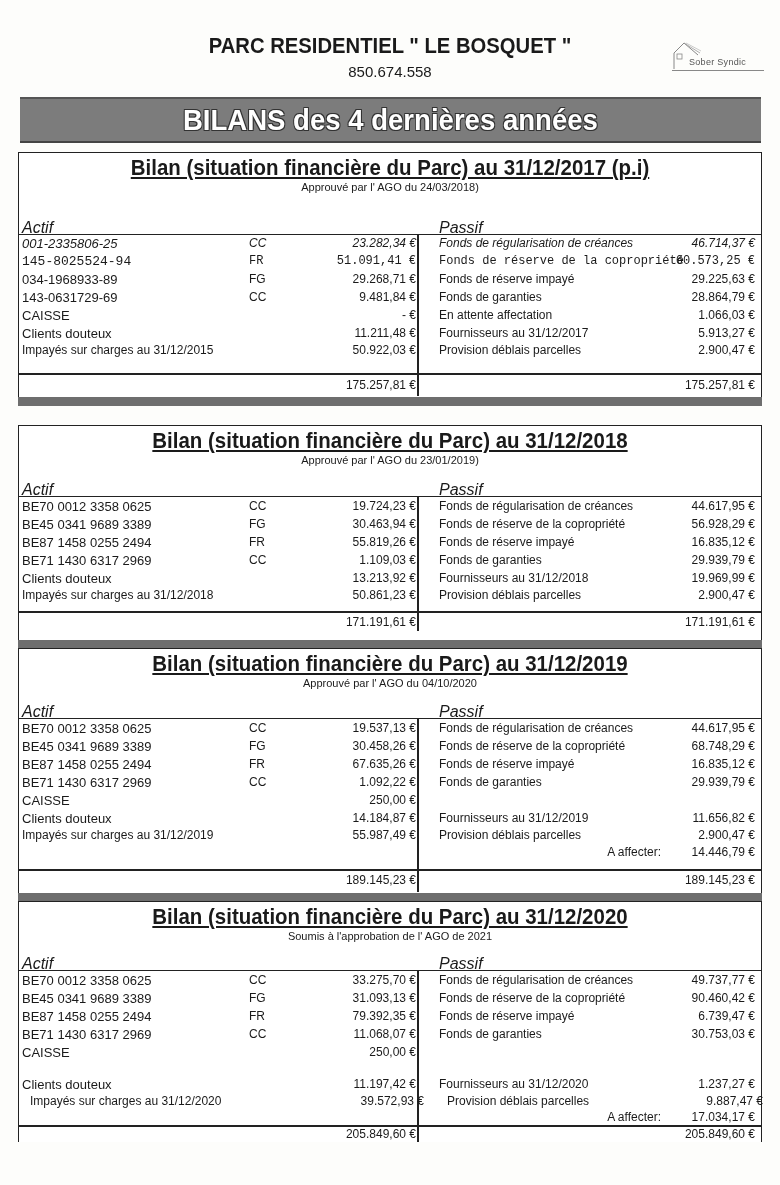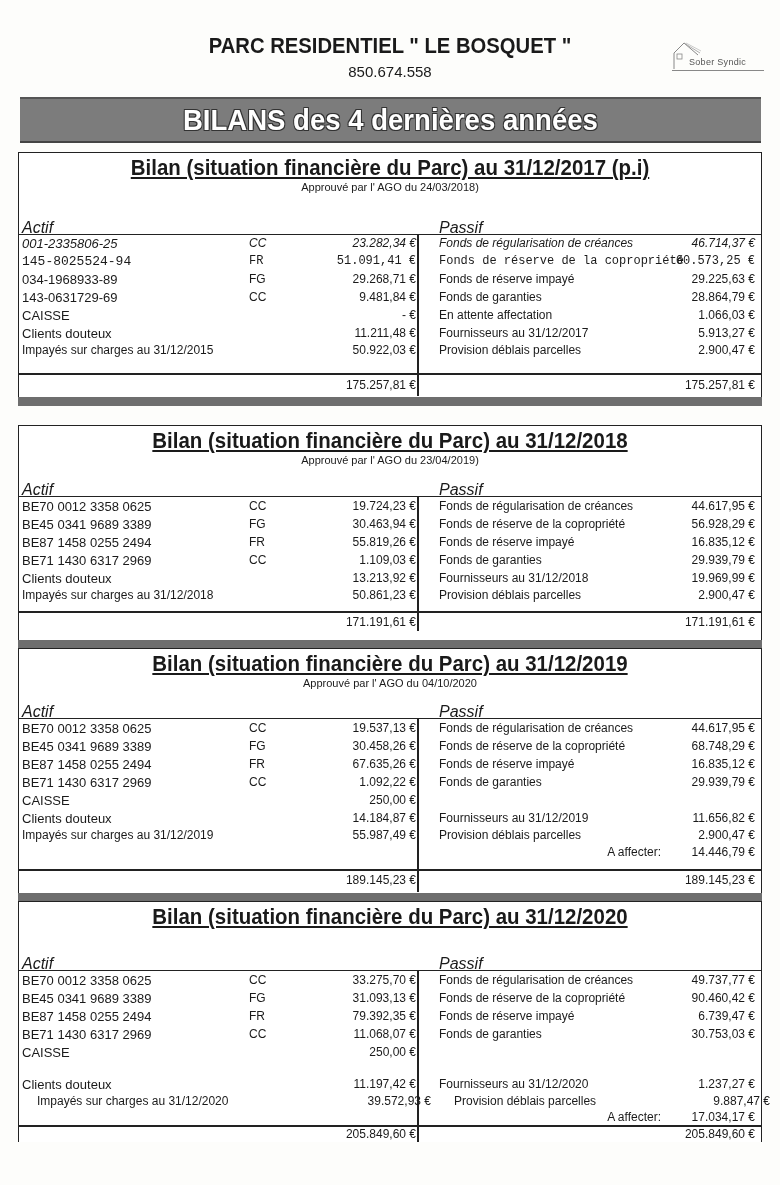--- a/index.html
+++ b/index.html
@@ -130,21 +130,21 @@
   <div class="total-line" style="top:220px;"></div>
   <div class="row" style="top:225px;left:0;width:742px;">
     <span class="total-left">175.257,81 €</span>
     <span class="total-right">175.257,81 €</span>
   </div>
 </div>
 <div class="shadow-bar" style="top:397px;"></div>
 
 <div class="bilan" style="top:425px;height:214px;">
   <div class="bilan-title">Bilan  (situation financière du Parc)  au 31/12/2018</div>
-  <div class="approval">Approuvé par l' AGO du 23/04/2019)</div>
+  <div class="approval">Approuvé par l' AGO du 23/01/2019)</div>
   <div class="col-head" style="left:3px;top:55px;">Actif</div>
   <div class="col-head" style="left:420px;top:55px;">Passif</div>
   <div class="table-area" style="top:70px;height:0;"></div>
   <div class="divider" style="top:70px;height:135px;"></div>
 
   <div class="row" style="top:73px;left:0;width:742px;">
     <span class="a-label">BE70 0012 3358 0625</span>
     <span class="a-code">CC</span>
     <span class="a-amount">19.724,23 €</span>
     <span class="p-label">Fonds de régularisation de créances</span>
@@ -250,20 +250,21 @@
   <div class="total-line" style="top:220px;"></div>
   <div class="row" style="top:224px;left:0;width:742px;">
     <span class="total-left">189.145,23 €</span>
     <span class="total-right">189.145,23 €</span>
   </div>
 </div>
 <div class="shadow-bar" style="top:893px;"></div>
 
 <div class="bilan" style="top:901px;height:240px;border-bottom:none;border-left:1.5px solid #222;">
   <div class="bilan-title">Bilan  (situation financière du Parc)  au 31/12/2020</div>
+  <div class="approval">Soumis à l'approbation de l' AGO de 2021</div>
   <div class="col-head" style="left:3px;top:53px;">Actif</div>
   <div class="col-head" style="left:420px;top:53px;">Passif</div>
   <div class="table-area" style="top:68px;height:0;"></div>
   <div class="divider" style="top:68px;height:172px;"></div>
 
   <div class="row" style="top:71px;left:0;width:742px;">
     <span class="a-label">BE70 0012 3358 0625</span>
     <span class="a-code">CC</span>
     <span class="a-amount">33.275,70 €</span>
     <span class="p-label">Fonds de régularisation de créances</span>
@@ -293,21 +294,21 @@
   <div class="row" style="top:143px;left:0;width:742px;">
     <span class="a-label">CAISSE</span>
     <span class="a-amount">250,00 €</span>
   </div>
   <div class="row" style="top:175px;left:0;width:742px;">
     <span class="a-label">Clients douteux</span>
     <span class="a-amount">11.197,42 €</span>
     <span class="p-label">Fournisseurs au 31/12/2020</span>
     <span class="p-amount">1.237,27 €</span>
   </div>
-  <div class="row small" style="top:192px;left:15px;width:742px;">
+  <div class="row small" style="top:192px;left:8px;width:742px;">
     <span class="a-label">Impayés sur charges au 31/12/2020</span>
     <span class="a-amount">39.572,93 €</span>
     <span class="p-label">Provision déblais parcelles</span>
     <span class="p-amount">9.887,47 €</span>
   </div>
   <div class="row small" style="top:208px;left:0;width:742px;">
     <span class="p-affect">A affecter:</span>
     <span class="p-amount">17.034,17 €</span>
   </div>
   <div class="total-line" style="top:223px;"></div>

